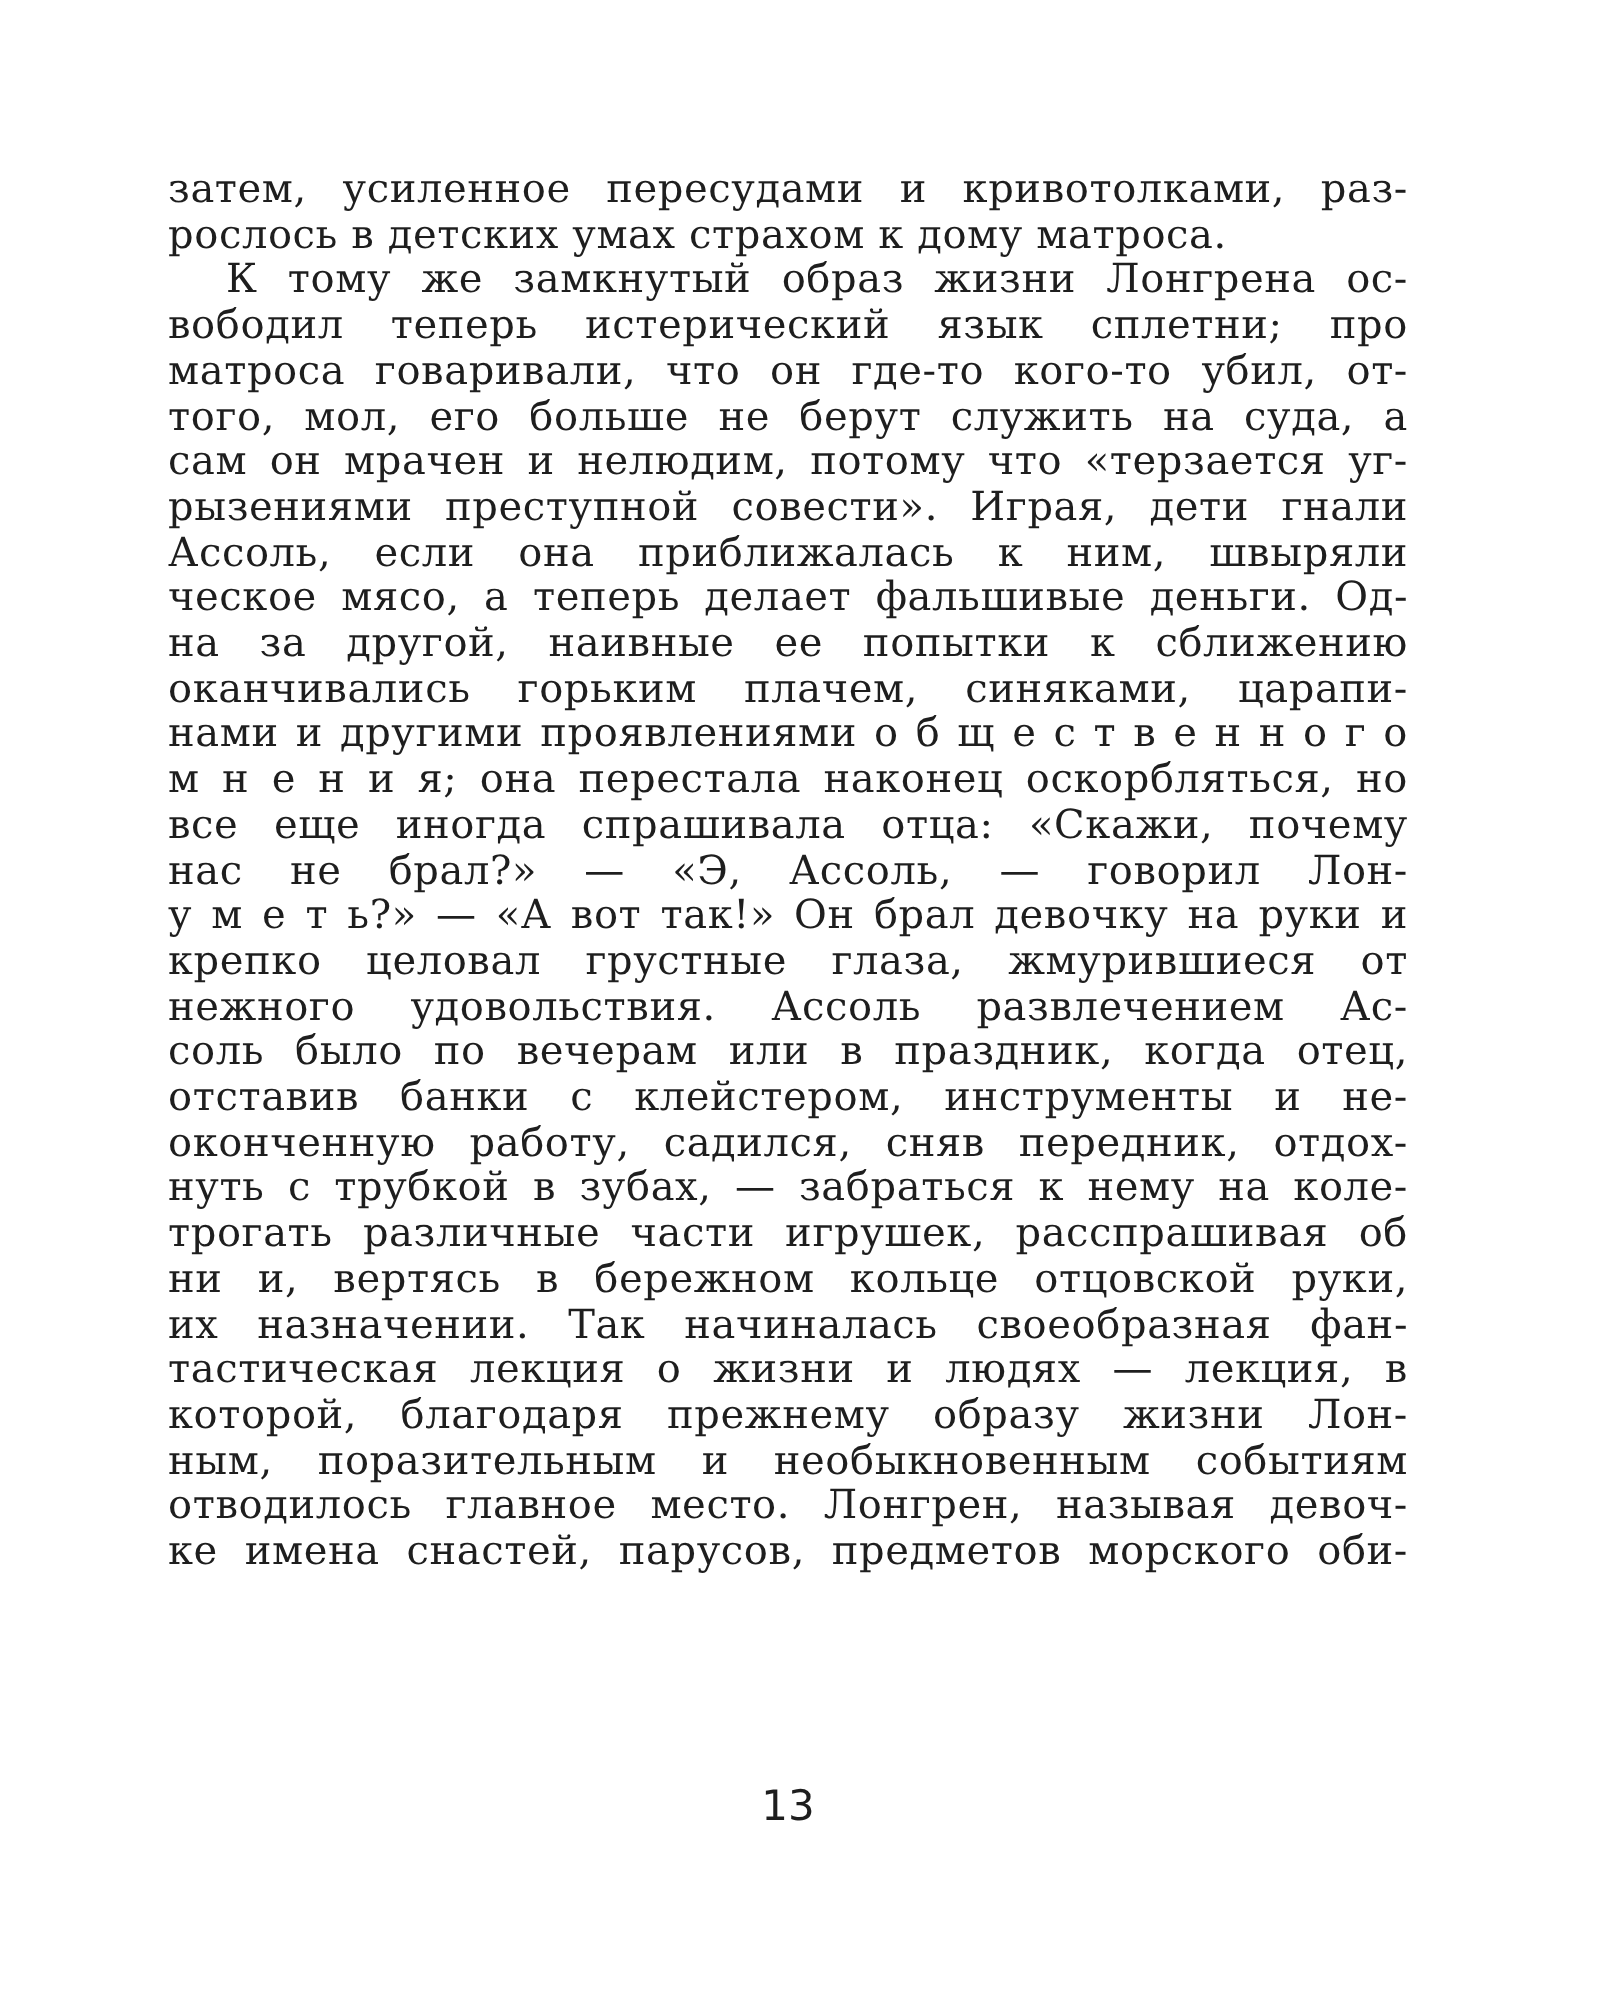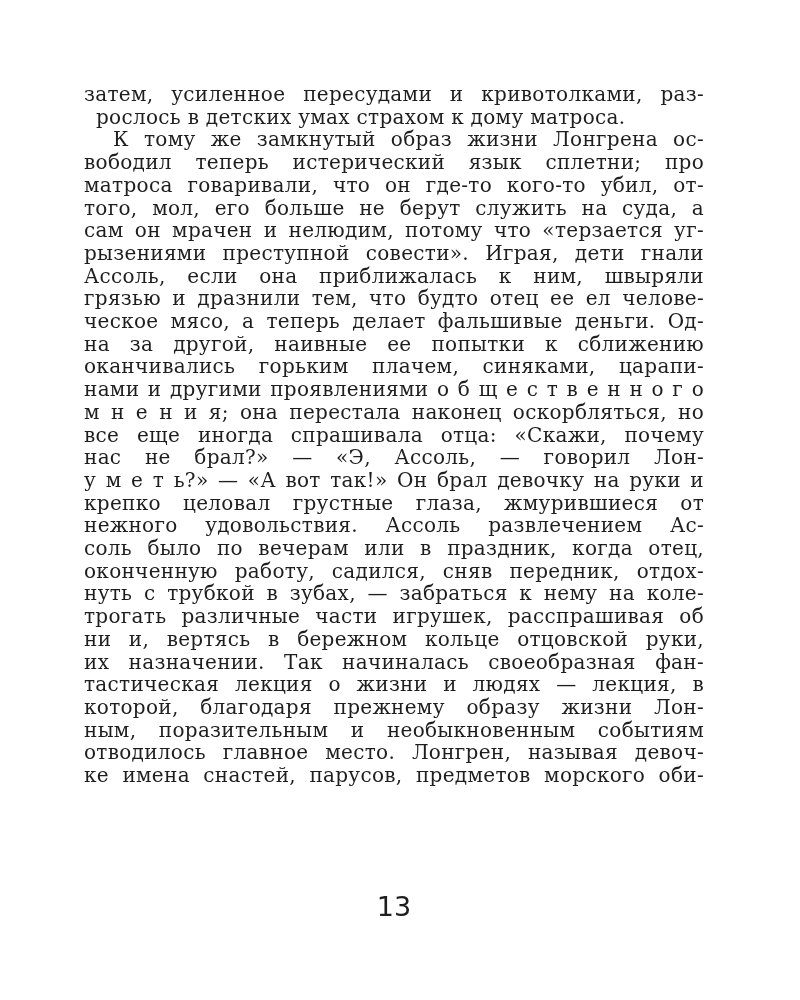--- a/index.html
+++ b/index.html
@@ -32,63 +32,62 @@
   }
   .line {
     text-align: justify;
     text-align-last: justify;
     -moz-text-align-last: justify;
     white-space: normal;
   }
   .line.left {
     text-align: center;
     text-align-last: left;
-    margin-left: 12px;
     -moz-text-align-last: left;
   }
   .line.indent {
     text-indent: 29px;
   }
   .page-number {
     position: absolute;
     top: 891px;
     left: 84px;
     width: 620px;
     text-align: center;
     font-family: "DejaVu Sans", sans-serif;
-    font-size: 27px;
+    font-size: 21px;
     color: #1e1e1e;
   }
 </style>
 </head>
 <body>
 
 <div class="book-page">
   <div class="text-block" id="text-block">
       <div class="line">затем, усиленное пересудами и кривотолками, раз-</div>
       <div class="line left">рослось в детских умах страхом к дому матроса.</div>
       <div class="line indent">К тому же замкнутый образ жизни Лонгрена ос-</div>
       <div class="line">вободил теперь истерический язык сплетни; про</div>
       <div class="line">матроса говаривали, что он где-то кого-то убил, от-</div>
       <div class="line">того, мол, его больше не берут служить на суда, а</div>
       <div class="line">сам он мрачен и нелюдим, потому что «терзается уг-</div>
       <div class="line">рызениями преступной совести». Играя, дети гнали</div>
       <div class="line">Ассоль, если она приближалась к ним, швыряли</div>
-      <div class="line">грязью и дразнили тем, что будто отец ее ел челове-</div>
       <div class="line">ческое мясо, а теперь делает фальшивые деньги. Од-</div>
       <div class="line">на за другой, наивные ее попытки к сближению</div>
       <div class="line">оканчивались горьким плачем, синяками, царапи-</div>
       <div class="line">нами и другими проявлениями о б щ е с т в е н н о г о</div>
       <div class="line">м н е н и я; она перестала наконец оскорбляться, но</div>
       <div class="line">все еще иногда спрашивала отца: «Скажи, почему</div>
       <div class="line">нас не брал?» — «Э, Ассоль, — говорил Лон-</div>
       <div class="line">у м е т ь?» — «А вот так!» Он брал девочку на руки и</div>
       <div class="line">крепко целовал грустные глаза, жмурившиеся от</div>
       <div class="line">нежного удовольствия. Ассоль развлечением Ас-</div>
       <div class="line">соль было по вечерам или в праздник, когда отец,</div>
+      <div class="line">отставив банки с клейстером, инструменты и не-</div>
       <div class="line">оконченную работу, садился, сняв передник, отдох-</div>
       <div class="line">нуть с трубкой в зубах, — забраться к нему на коле-</div>
       <div class="line">трогать различные части игрушек, расспрашивая об</div>
       <div class="line">ни и, вертясь в бережном кольце отцовской руки,</div>
       <div class="line">их назначении. Так начиналась своеобразная фан-</div>
       <div class="line">тастическая лекция о жизни и людях — лекция, в</div>
       <div class="line">которой, благодаря прежнему образу жизни Лон-</div>
       <div class="line">ным, поразительным и необыкновенным событиям</div>
       <div class="line">отводилось главное место. Лонгрен, называя девоч-</div>
       <div class="line">ке имена снастей, парусов, предметов морского оби-</div>

